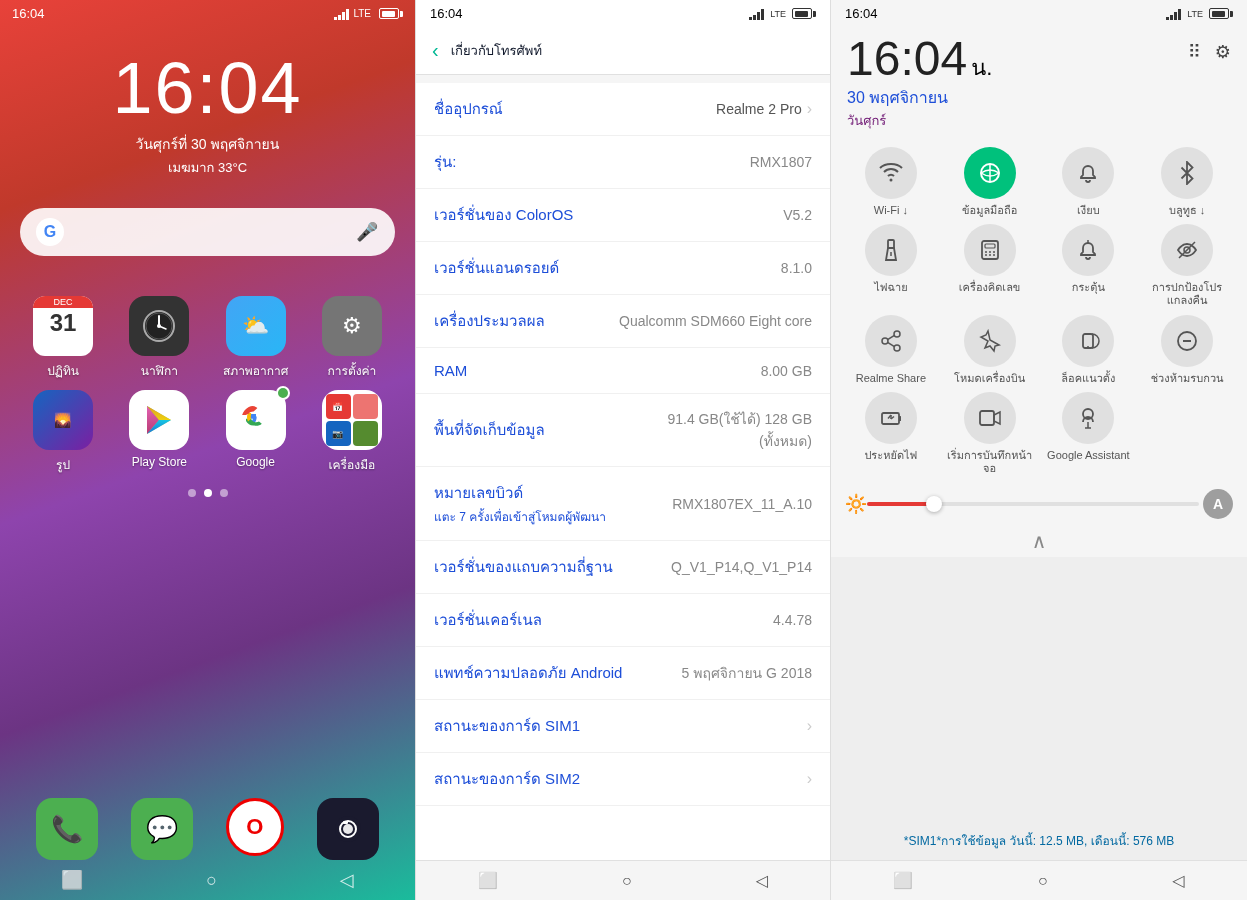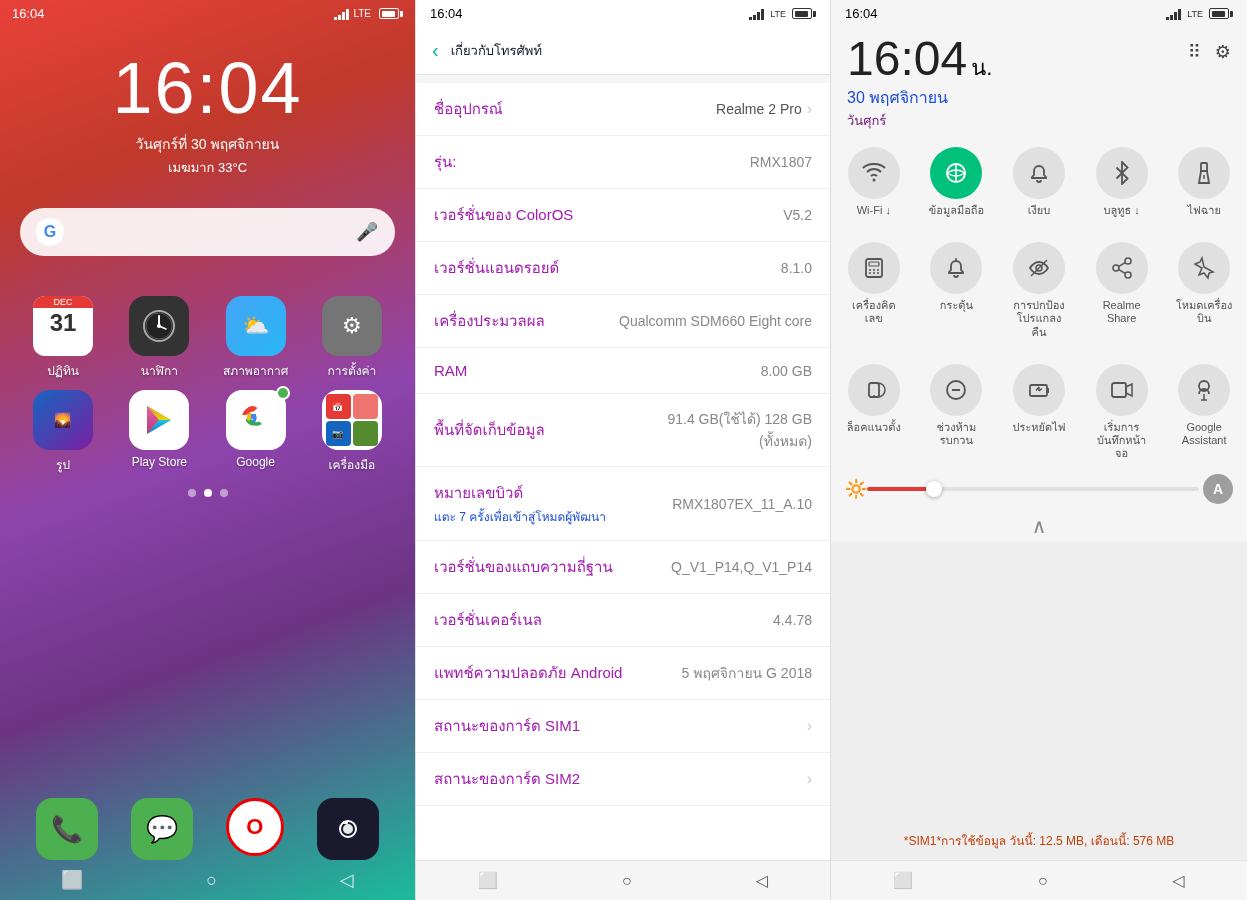--- a/index.html
+++ b/index.html
@@ -215,21 +215,21 @@
     }
     .about-row {
       display: flex;
       justify-content: space-between;
       align-items: center;
       padding: 14px 18px;
       border-bottom: 1px solid #f0f0f0;
     }
     .about-row-label {
       font-size: 15px;
-      color: #a21caf;
+      color: #1d4ed8;
       font-weight: 400;
     }
     .about-row-value {
       font-size: 14px;
       color: #888;
       text-align: right;
       max-width: 200px;
     }
     .about-row-value.link {
       color: #555;
@@ -292,22 +292,22 @@
       align-items: center;
       padding-top: 6px;
     }
     .qs-header-icon {
       color: #444;
       font-size: 18px;
       cursor: pointer;
     }
     .qs-grid {
       display: grid;
-      grid-template-columns: repeat(5, 1fr);
-      gap: 25px;
+      grid-template-columns: repeat(4, 1fr);
+      gap: 7px;
       padding: 12px 14px;
       background: #f5f5f5;
     }
     .qs-item {
       display: flex;
       flex-direction: column;
       align-items: center;
       gap: 5px;
     }
     .qs-btn {
@@ -374,21 +374,21 @@
     }
     .qs-content-area {
       flex: 1;
       background: #eeeeee;
       display: flex;
       align-items: flex-end;
       padding: 10px 16px;
     }
     .qs-sim-info {
       font-size: 12px;
-      color: #c2410c;
+      color: #0369a1;
       text-align: center;
       width: 100%;
     }
     .qs-bottom-nav {
       background: #f5f5f5;
       height: 40px;
       display: flex;
       justify-content: space-around;
       align-items: center;
       border-top: 1px solid #e0e0e0;

